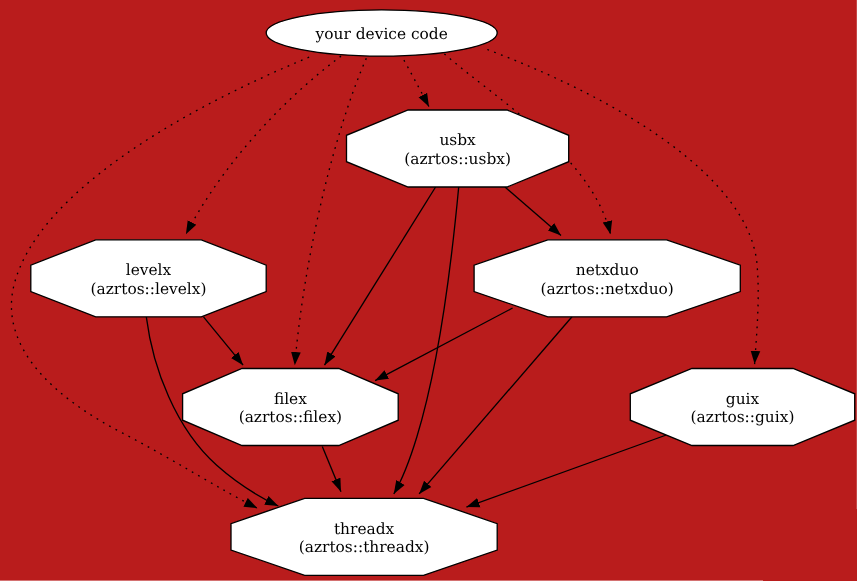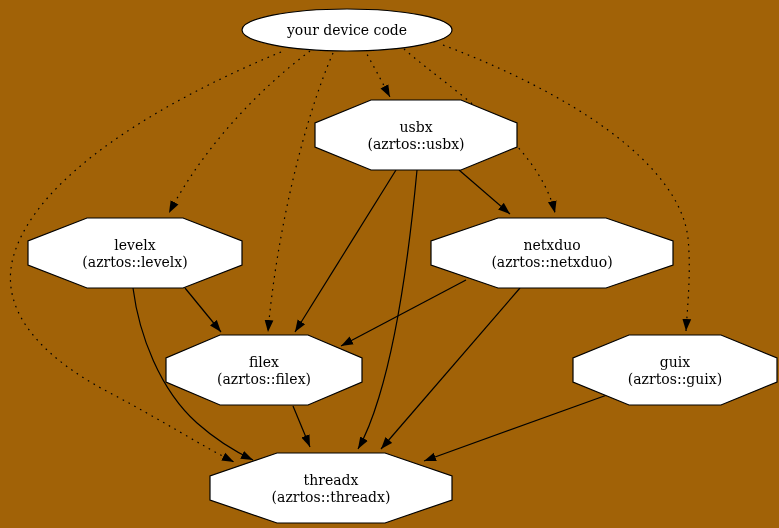--- a/index.html
+++ b/index.html
@@ -3,21 +3,21 @@
 <meta charset="utf-8">
 <style>
   html, body {
     margin: 0;
     padding: 0;
     background: #ffffff;
   }
   .canvas {
     width: 779px;
     height: 528px;
-    background: #a16207;
+    background: #b91c1c;
     overflow: hidden;
   }
   svg { display: block; }
   .edge {
     fill: none;
     stroke: #000000;
     stroke-width: 1.2;
   }
   .edge.dotted {
     stroke-dasharray: 1.6 5;

